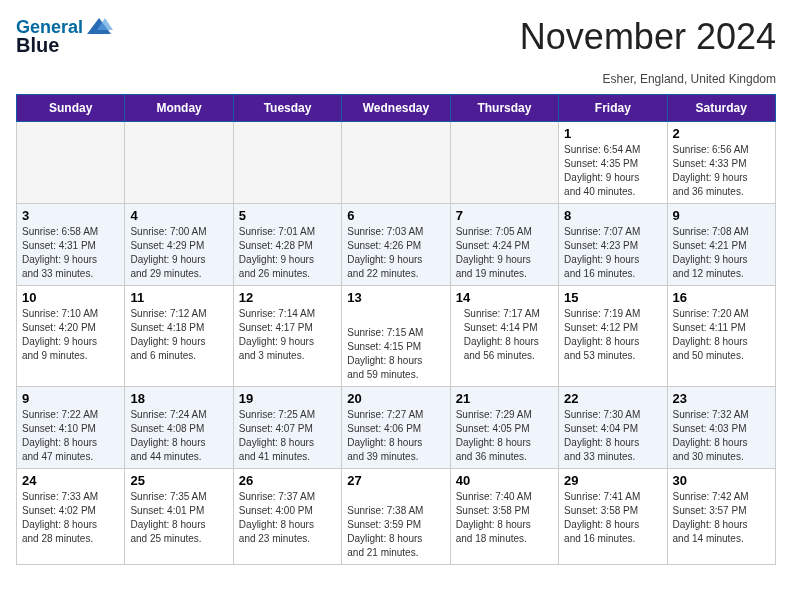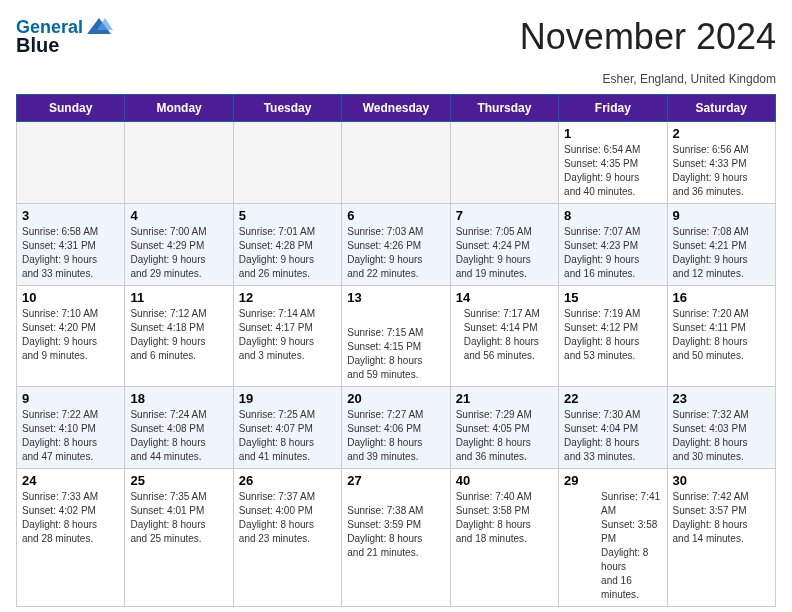--- a/index.html
+++ b/index.html
@@ -317,21 +317,21 @@
         </td>
         <td>
           <div class="day-number">40</div>
           <div class="day-info" style="white-space: pre-line;">Sunrise: 7:40 AM
 Sunset: 3:58 PM
 Daylight: 8 hours
 and 18 minutes.</div>
         </td>
         <td>
           <div class="day-number">29</div>
-          <div class="day-info" style="white-space: pre-line; margin-left: 37px;">Sunrise: 7:41 AM
+          <div class="day-info" style="white-space: pre-line;">Sunrise: 7:41 AM
 Sunset: 3:58 PM
 Daylight: 8 hours
 and 16 minutes.</div>
         </td>
         <td>
           <div class="day-number">30</div>
           <div class="day-info" style="white-space: pre-line;">Sunrise: 7:42 AM
 Sunset: 3:57 PM
 Daylight: 8 hours
 and 14 minutes.</div>

